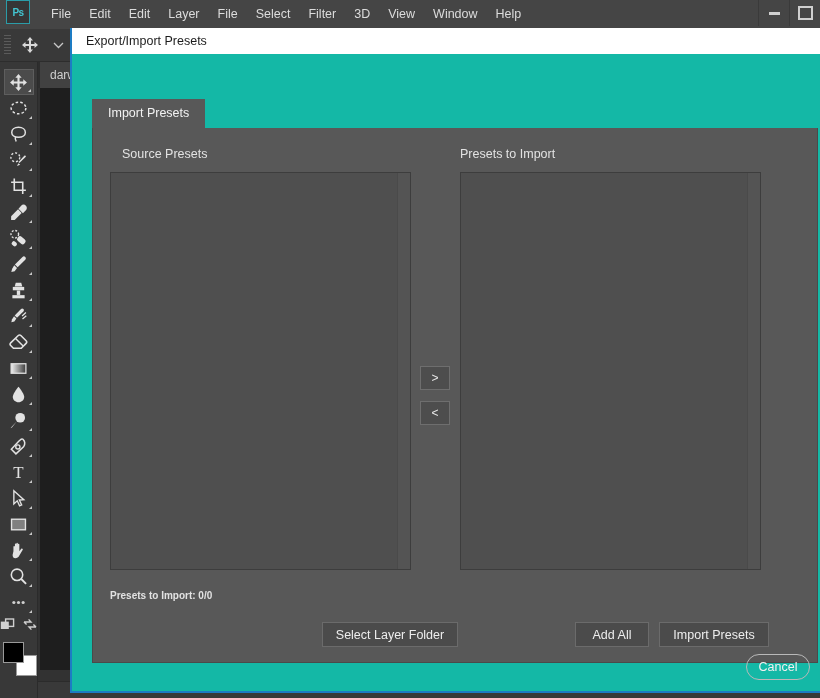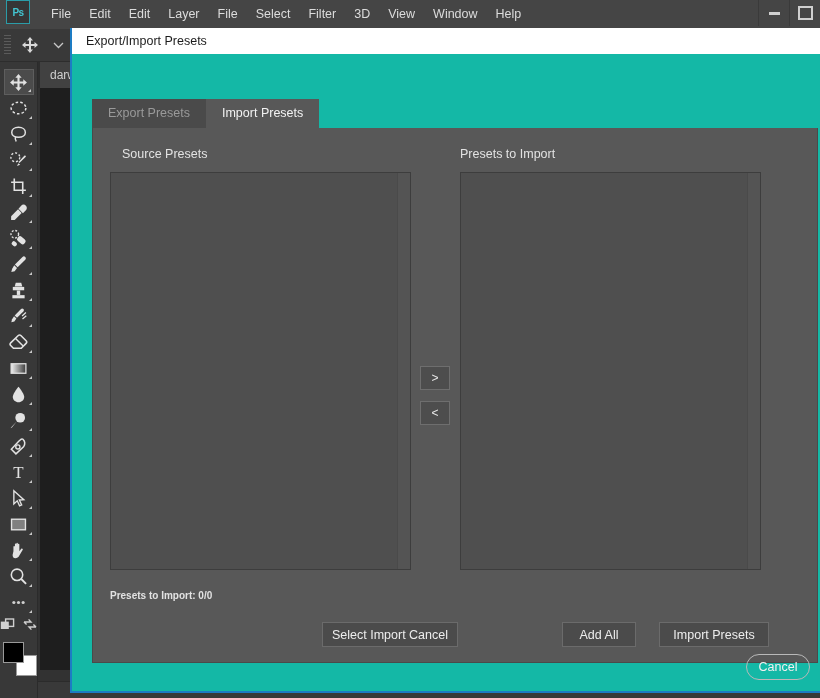--- a/index.html
+++ b/index.html
@@ -587,23 +587,20 @@
 
   <div id="dialog">
 
     <div class="dlg-title">
       <span>Export/Import Presets</span>
     </div>
 
     <div class="dlg-body">
 
       <div class="tabs">
-        <div class="tab inactive">
-          <span>Export Presets</span>
-        </div>
         <div class="tab active">
           <span>Import Presets</span>
         </div>
       </div>
 
       <div class="content-panel">
 
         <div class="col-label" style="left:29px; top:19px;">Source Presets</div>
         <div class="col-label" style="left:367px; top:19px;">Presets to Import</div>
 
@@ -618,23 +615,23 @@
         <div class="xferbtn" style="left:327px; top:238px;">
           <span>&gt;</span>
         </div>
         <div class="xferbtn" style="left:327px; top:273px;">
           <span>&lt;</span>
         </div>
 
         <div class="status-line" style="left:17px; top:462px;">Presets to Import: 0/0</div>
 
         <div class="btn" style="left:229px; top:494px; width:136px;">
-          <span>Select Import Cancel</span>
-        </div>
-        <div class="btn" style="left:469px; top:494px; width:74px;">
+          <span>Select Layer Folder</span>
+        </div>
+        <div class="btn" style="left:482px; top:494px; width:74px;">
           <span>Add All</span>
         </div>
         <div class="btn" style="left:566px; top:494px; width:110px;">
           <span>Import Presets</span>
         </div>
 
       </div>
     </div>
   </div>
 

